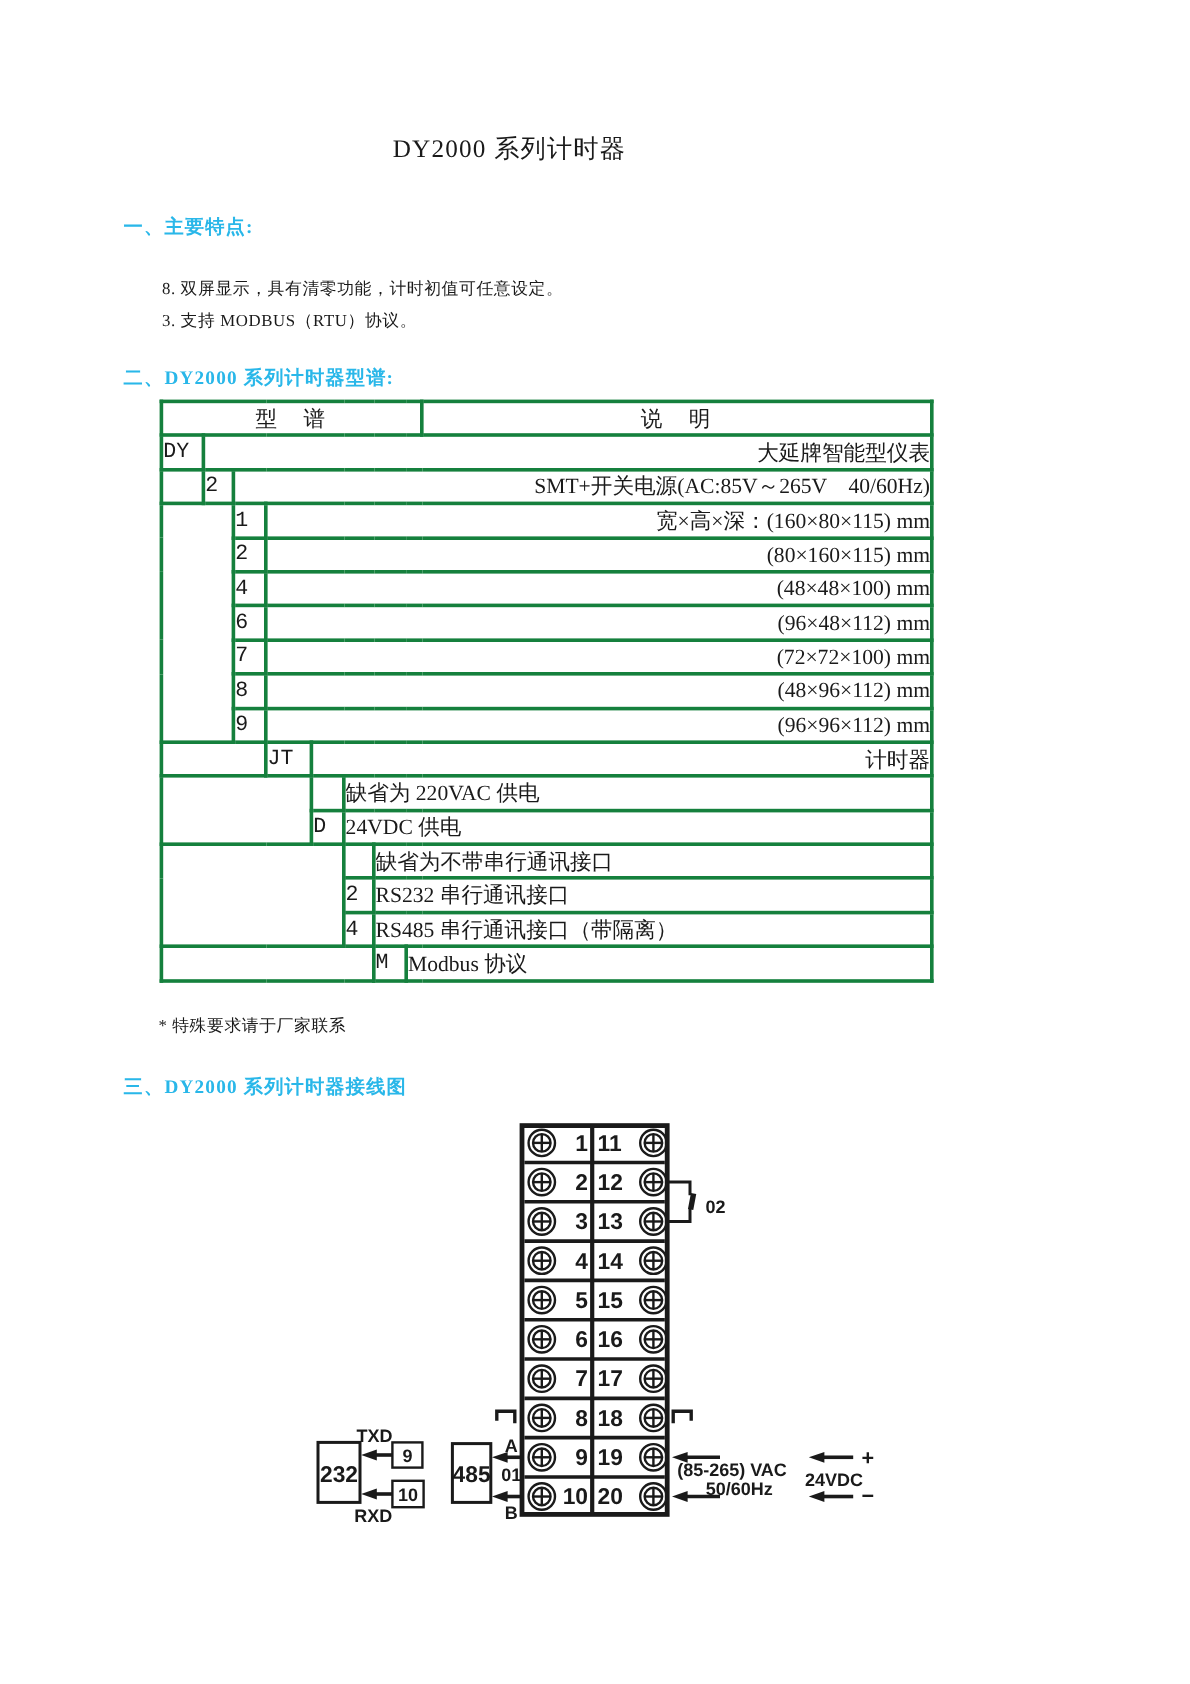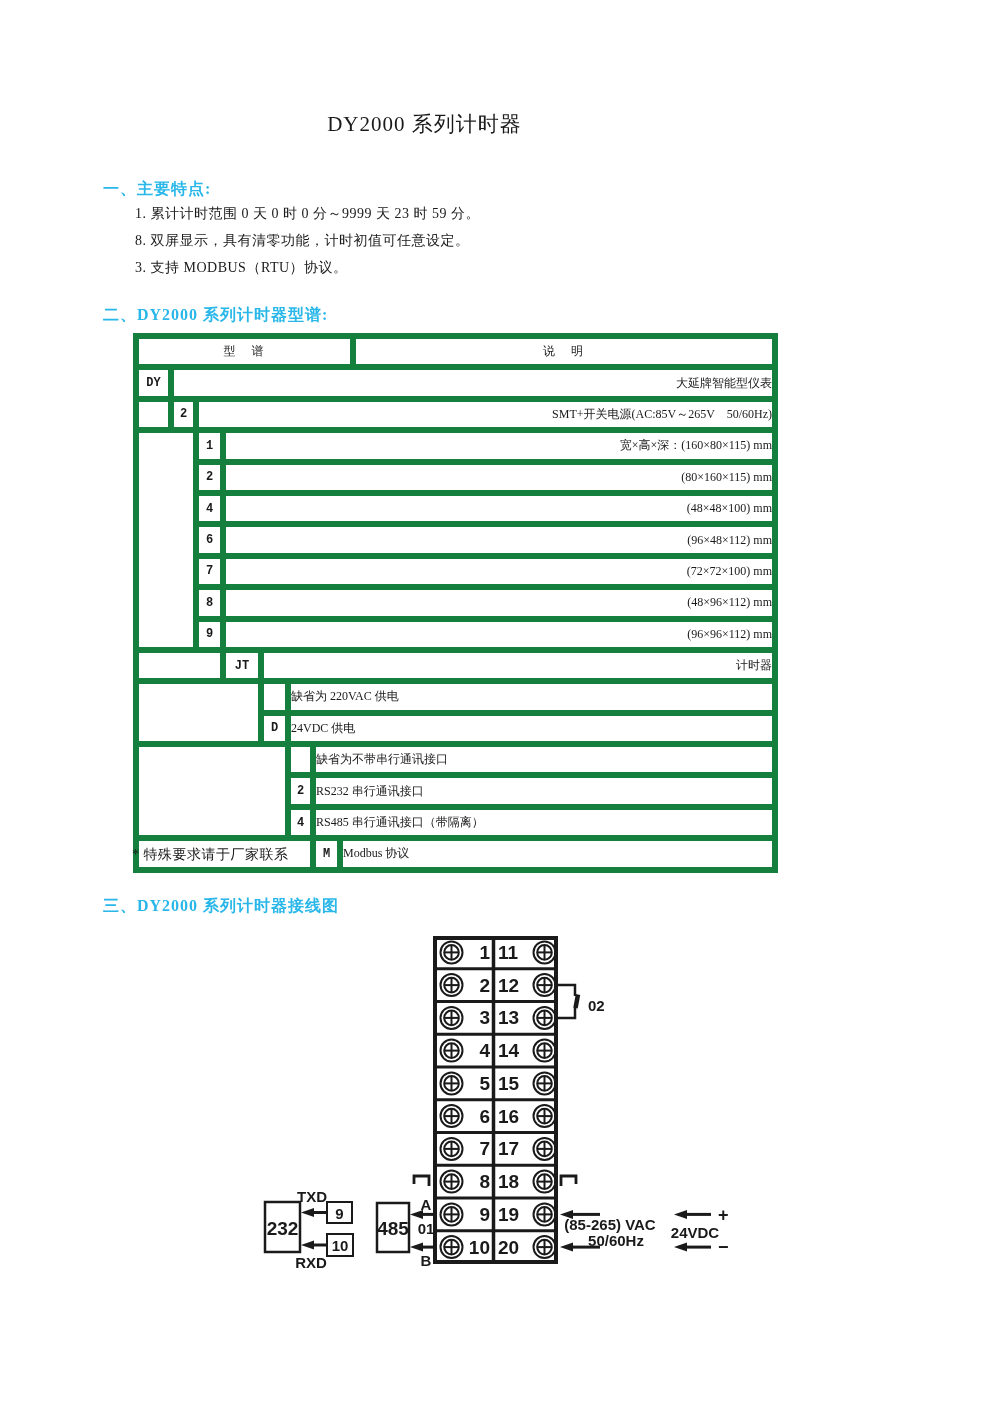--- a/index.html
+++ b/index.html
@@ -8,46 +8,45 @@
   .title{position:absolute;top:110px;left:0;width:100%;text-align:center;
          font-size:21px;letter-spacing:1px;transform:translateX(20px);}
   .heading{position:absolute;left:103px;font-size:16px;font-weight:bold;color:#29b7e9;letter-spacing:1px;}
   .h1{top:179px;} .h2{top:305px;} .h3{top:896px;font-family:Liberation Serif, serif;}
   .feat{position:absolute;left:135px;font-size:14px;letter-spacing:0.5px;}
   .f0{top:205px;} .f1{top:232px;} .f2{top:259px;}
   .note{position:absolute;left:132px;top:846px;font-size:14px;letter-spacing:0.5px;}
 
   table.model{position:absolute;left:133px;top:333px;width:645px;
       border-collapse:collapse;table-layout:fixed;}
-  table.model td{border:6px solid #15803d;height:25.4px;font-size:12px;vertical-align:middle;
+  table.model td{border:3px solid #15803d;height:25.4px;font-size:18px;vertical-align:middle;
       overflow:hidden;white-space:nowrap;padding:0;}
   table.model tr{height:28.4px;}
   td.hdr{text-align:center;font-size:15px;letter-spacing:2px;}
-  td.code{text-align:center;font-family:"Liberation Mono","DejaVu Sans Mono",monospace;font-size:14px;font-weight:bold;}
+  td.code{text-align:left;font-family:"Liberation Mono","DejaVu Sans Mono",monospace;font-size:14px;}
   td.c{text-align:right;}
   td.l{text-align:left;padding-left:9px;}
   td.lm{padding-left:16px;}
 
   svg.wiring{position:absolute;left:250px;top:925px;}
   svg text{fill:#1a1a1a;font-family:"Liberation Sans","DejaVu Sans",sans-serif;font-weight:bold;}
   .tnum{font-size:19px;}
   .dlab{font-size:15px;}
   .dbig{font-size:19px;}
   .dpin{font-size:15px;}
   .sign{font-size:18px;}
 </style>
 </head>
 <body>
 
 <div class="page">
 
   <div class="title">DY2000 系列计时器</div>
 
   <div class="heading h1">一、主要特点:</div>
-  <div class="feat f0">1. 累计计时范围 0 天 0 时 0 分～9999 天 23 时 59 分。</div>
   <div class="feat f1">8. 双屏显示，具有清零功能，计时初值可任意设定。</div>
   <div class="feat f2">3. 支持 MODBUS（RTU）协议。</div>
 
   <div class="heading h2">二、DY2000 系列计时器型谱:</div>
 
   <table class="model">
     <colgroup>
       <col style="width:35px">
         <col style="width:25px">
         <col style="width:27px">
@@ -63,21 +62,21 @@
       <td class="hdr" colspan="8">型　谱</td>
       <td class="hdr">说　明</td>
     </tr>
     <tr>
       <td class="code">DY</td>
       <td class="c" colspan="8">大延牌智能型仪表</td>
     </tr>
     <tr>
       <td></td>
       <td class="code">2</td>
-      <td class="c" colspan="7">SMT+开关电源(AC:85V～265V　50/60Hz)</td>
+      <td class="c" colspan="7">SMT+开关电源(AC:85V～265V　40/60Hz)</td>
     </tr>
     <tr>
       <td colspan="2" rowspan="7"></td>
       <td class="code">1</td>
       <td class="c" colspan="6">宽×高×深：(160×80×115) mm</td>
     </tr>
     <tr>
       <td class="code">2</td>
       <td class="c" colspan="6">(80×160×115) mm</td>
     </tr>

